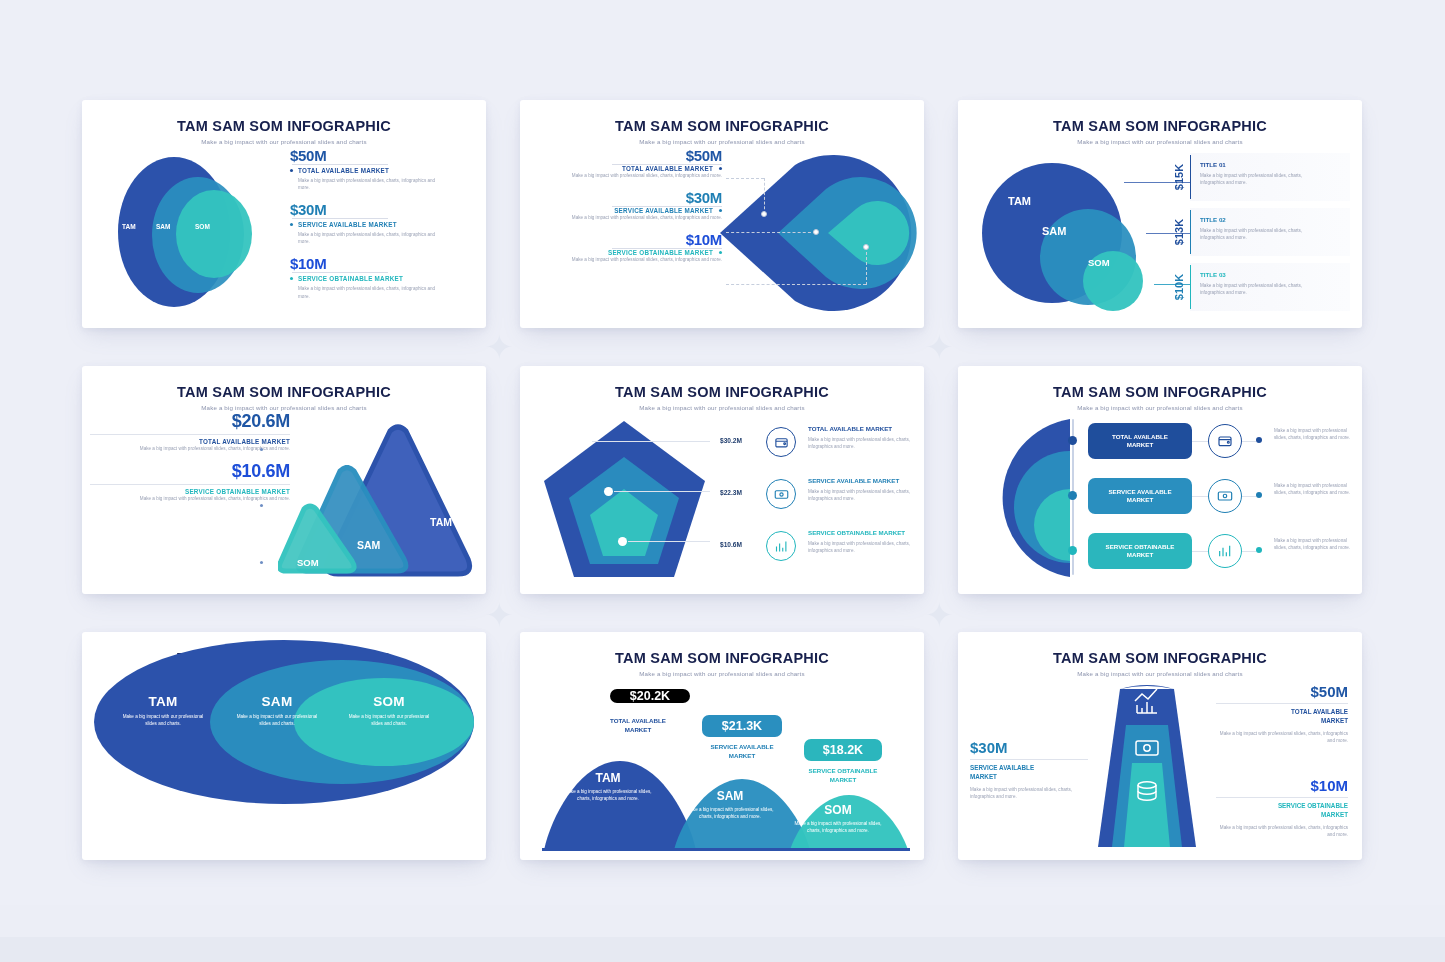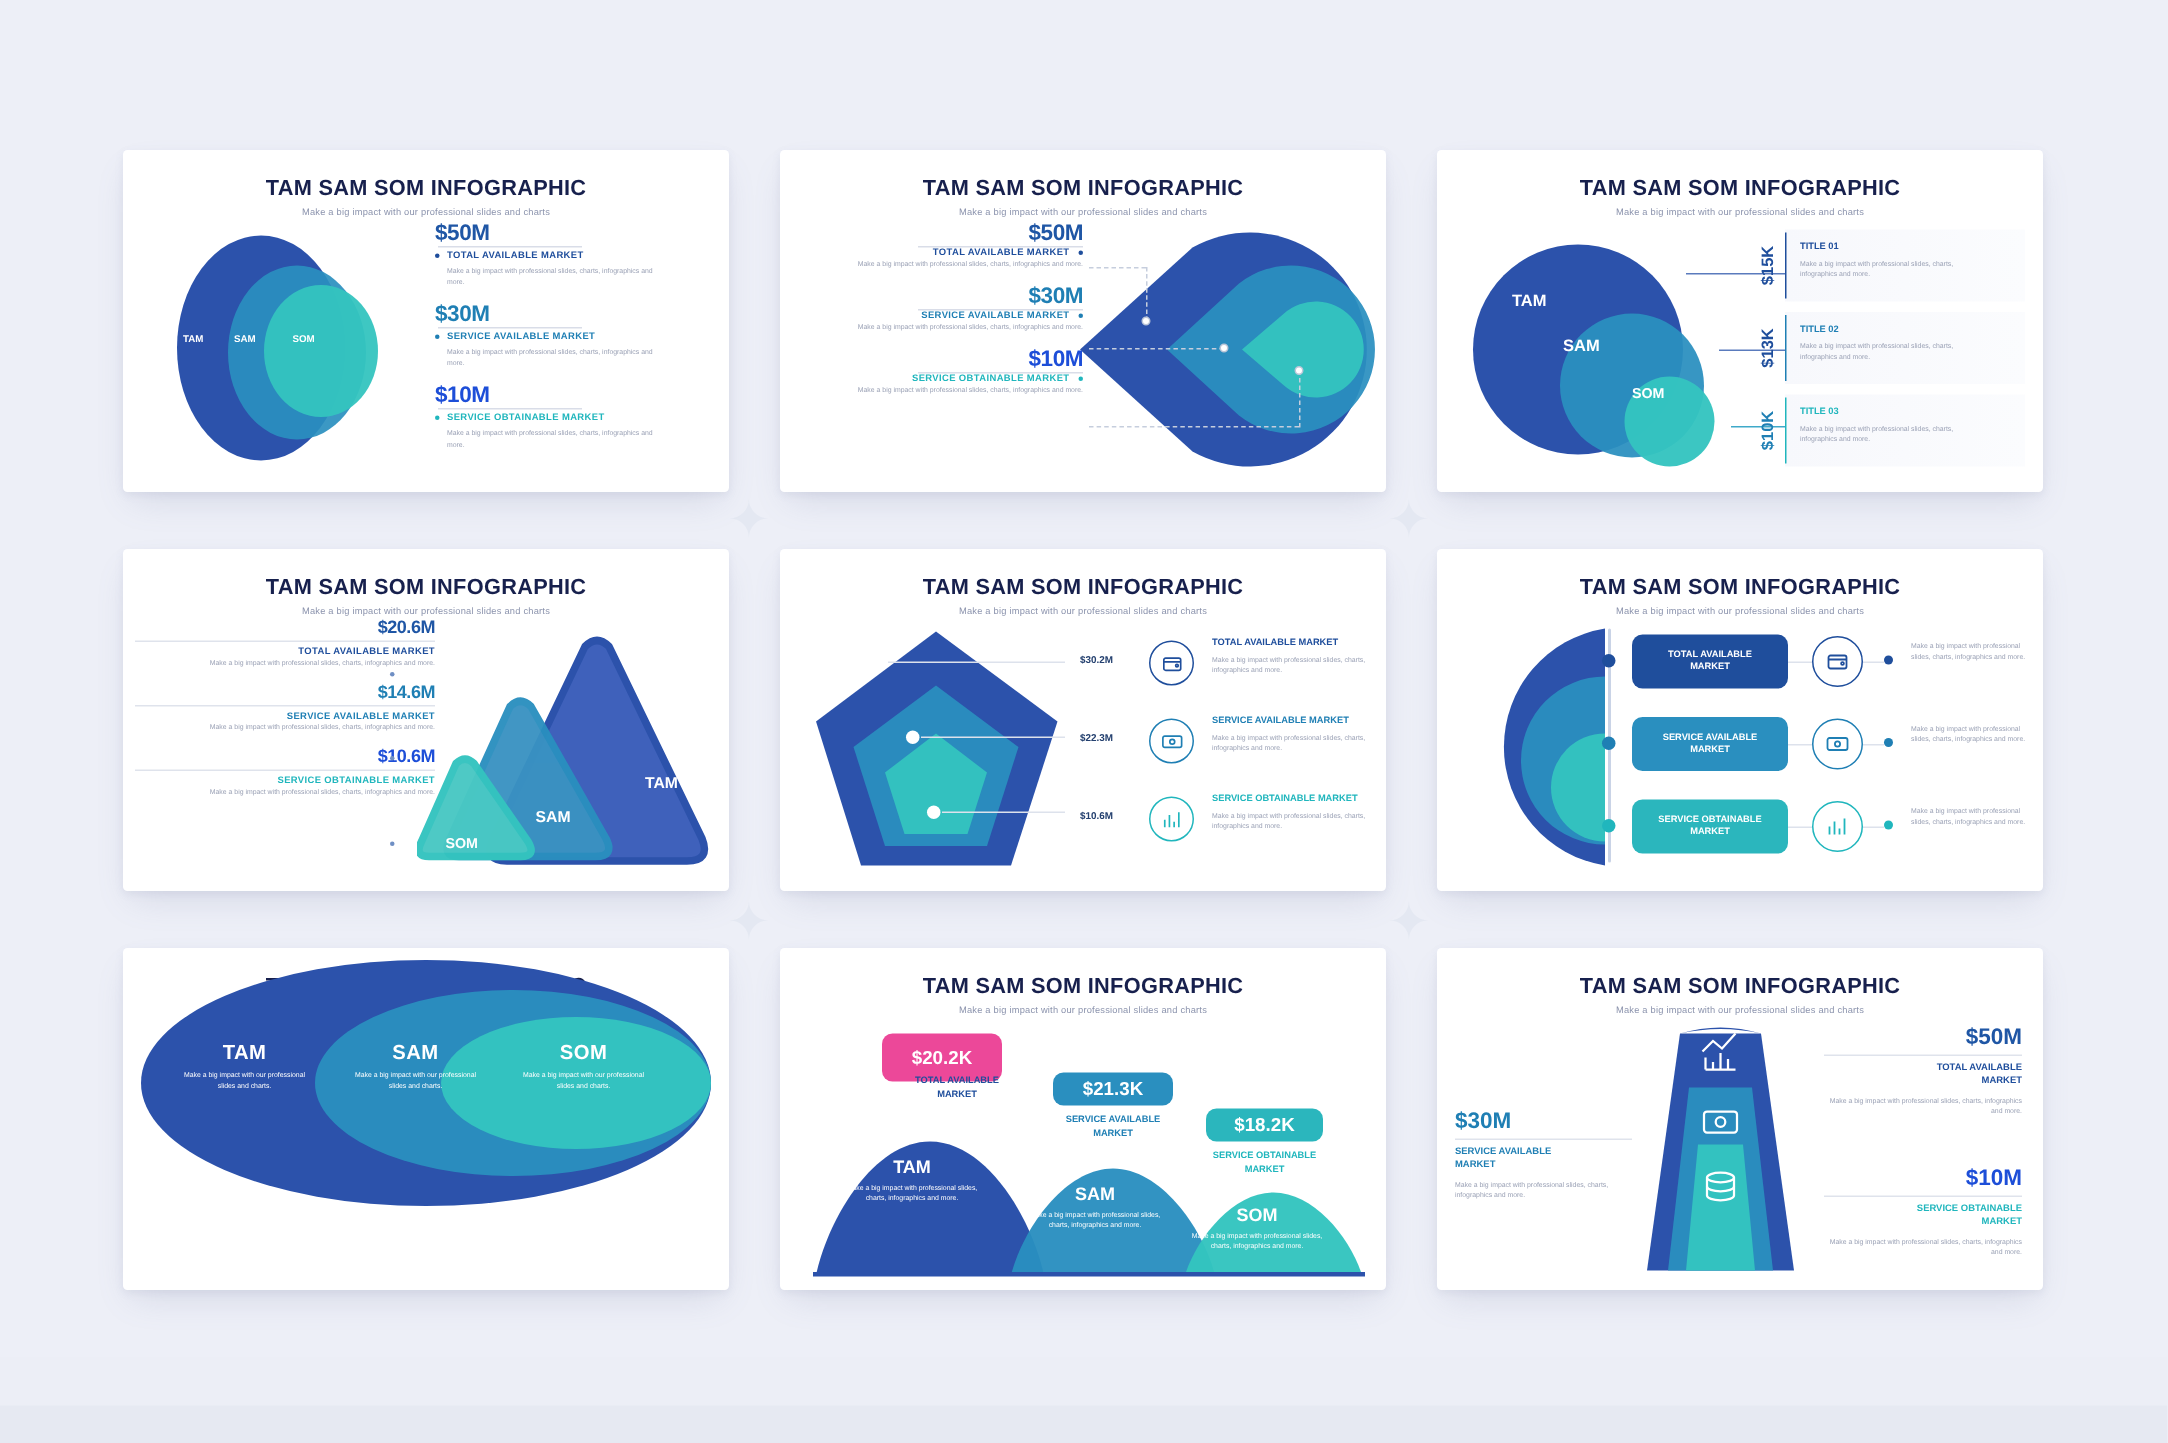--- a/index.html
+++ b/index.html
@@ -101,21 +101,21 @@
   .s3-vert { position:absolute; left:0; top:2px; bottom:2px; width:1.4px; }
   .s3-vamt { position:absolute; left:-24px; top:50%; transform:translateY(-50%) rotate(-90deg);
              font-size:11px; font-weight:800; white-space:nowrap; }
   .s3-ttl { position:absolute; left:10px; top:8px; font-size:6.2px; font-weight:800; }
   .s3-bdy { position:absolute; left:10px; top:19px; width:124px; }
   .s3-arrow { position:absolute; height:1px; background:#5a7bbd; }
 
   
   .s4-list { position:absolute; left:8px; top:0px; width:200px; text-align:right; }
   .s4-item { margin-bottom:9px; }
-  .s4-item .amount { font-size:12px; }
+  .s4-item .amount { font-size:18px; }
   .s4-hr { height:1px; background:#dfe3ec; margin:2px 0 3px 0; }
   .s4-cdot { position:absolute; width:3px;height:3px;border-radius:50%;background:#6f8fc4; }
 
   
   .s5-poly { position:absolute; left:22px; top:4px; }
   .s5-rows { position:absolute; left:200px; top:8px; width:200px; }
   .s5-row { position:relative; height:50px; margin-bottom:2px; }
   .s5-amt { position:absolute; left:0; top:18px; font-size:6.6px; font-weight:800; color:#24406f; }
   .s5-circ { position:absolute; left:46px; top:8px; width:30px; height:30px;
              border-radius:50%; border:1.6px solid; display:flex;
@@ -328,26 +328,20 @@
     <div class="stage">
 
       <div class="s4-list">
         <div class="s4-item">
           <div class="amount amt-blue">$20.6M</div>
           <div class="s4-hr"></div>
           <div class="lbl lbl-blue">TOTAL AVAILABLE MARKET</div>
           <div class="body-txt">Make a big impact with professional slides, charts, infographics and more.</div>
         </div>
         <div class="s4-item">
-          <div class="amount amt-mid">$14.6M</div>
-          <div class="s4-hr"></div>
-          <div class="lbl lbl-mid">SERVICE AVAILABLE MARKET</div>
-          <div class="body-txt">Make a big impact with professional slides, charts, infographics and more.</div>
-        </div>
-        <div class="s4-item">
           <div class="amount amt-teal">$10.6M</div>
           <div class="s4-hr"></div>
           <div class="lbl lbl-teal">SERVICE OBTAINABLE MARKET</div>
           <div class="body-txt">Make a big impact with professional slides, charts, infographics and more.</div>
         </div>
       </div>
 
       <div class="s4-cdot" style="left:178px;top:37px;"></div>
       <div class="s4-cdot" style="left:178px;top:93px;"></div>
       <div class="s4-cdot" style="left:178px;top:150px;"></div>
@@ -518,21 +512,21 @@
     <div class="slide-sub">Make a big impact with our professional slides and charts</div>
     <div class="stage">
 
       <svg style="position:absolute;left:14px;top:40px;" width="380" height="135" viewBox="0 0 380 135">
         <path d="M10 133 C18 96 48 44 86 44 C124 44 154 96 162 133 Z" fill="#2c52ab"></path>
         <path d="M140 133 C148 102 176 62 208 62 C240 62 268 102 276 133 Z" fill="#2a8fbf" opacity="0.96"></path>
         <path d="M256 133 C264 108 288 78 315 78 C342 78 366 108 374 133 Z" fill="#34c4bf" opacity="0.97"></path>
         <rect x="8" y="131" width="368" height="3" fill="#2c52ab"></rect>
       </svg>
 
-      <div class="s8-badge" style="left:68px;top:12px;width:80px;height:32px;background:#ec4899;">$20.2K</div>
+      <div class="s8-badge" style="left:90px;top:12px;width:80px;height:14px;background:#000000;">$20.2K</div>
       <div class="s8-cap" style="left:70px;top:40px;width:96px;color:#1f4e9c;">
         <span>TOTAL AVAILABLE</span><br>
         <span>MARKET</span>
       </div>
 
       <div class="s8-badge" style="left:182px;top:38px;width:80px;height:22px;background:#2a8fbf;">$21.3K</div>
       <div class="s8-cap" style="left:174px;top:66px;width:96px;color:#1f7fb4;">
         <span>SERVICE AVAILABLE</span><br>
         <span>MARKET</span>
       </div>

